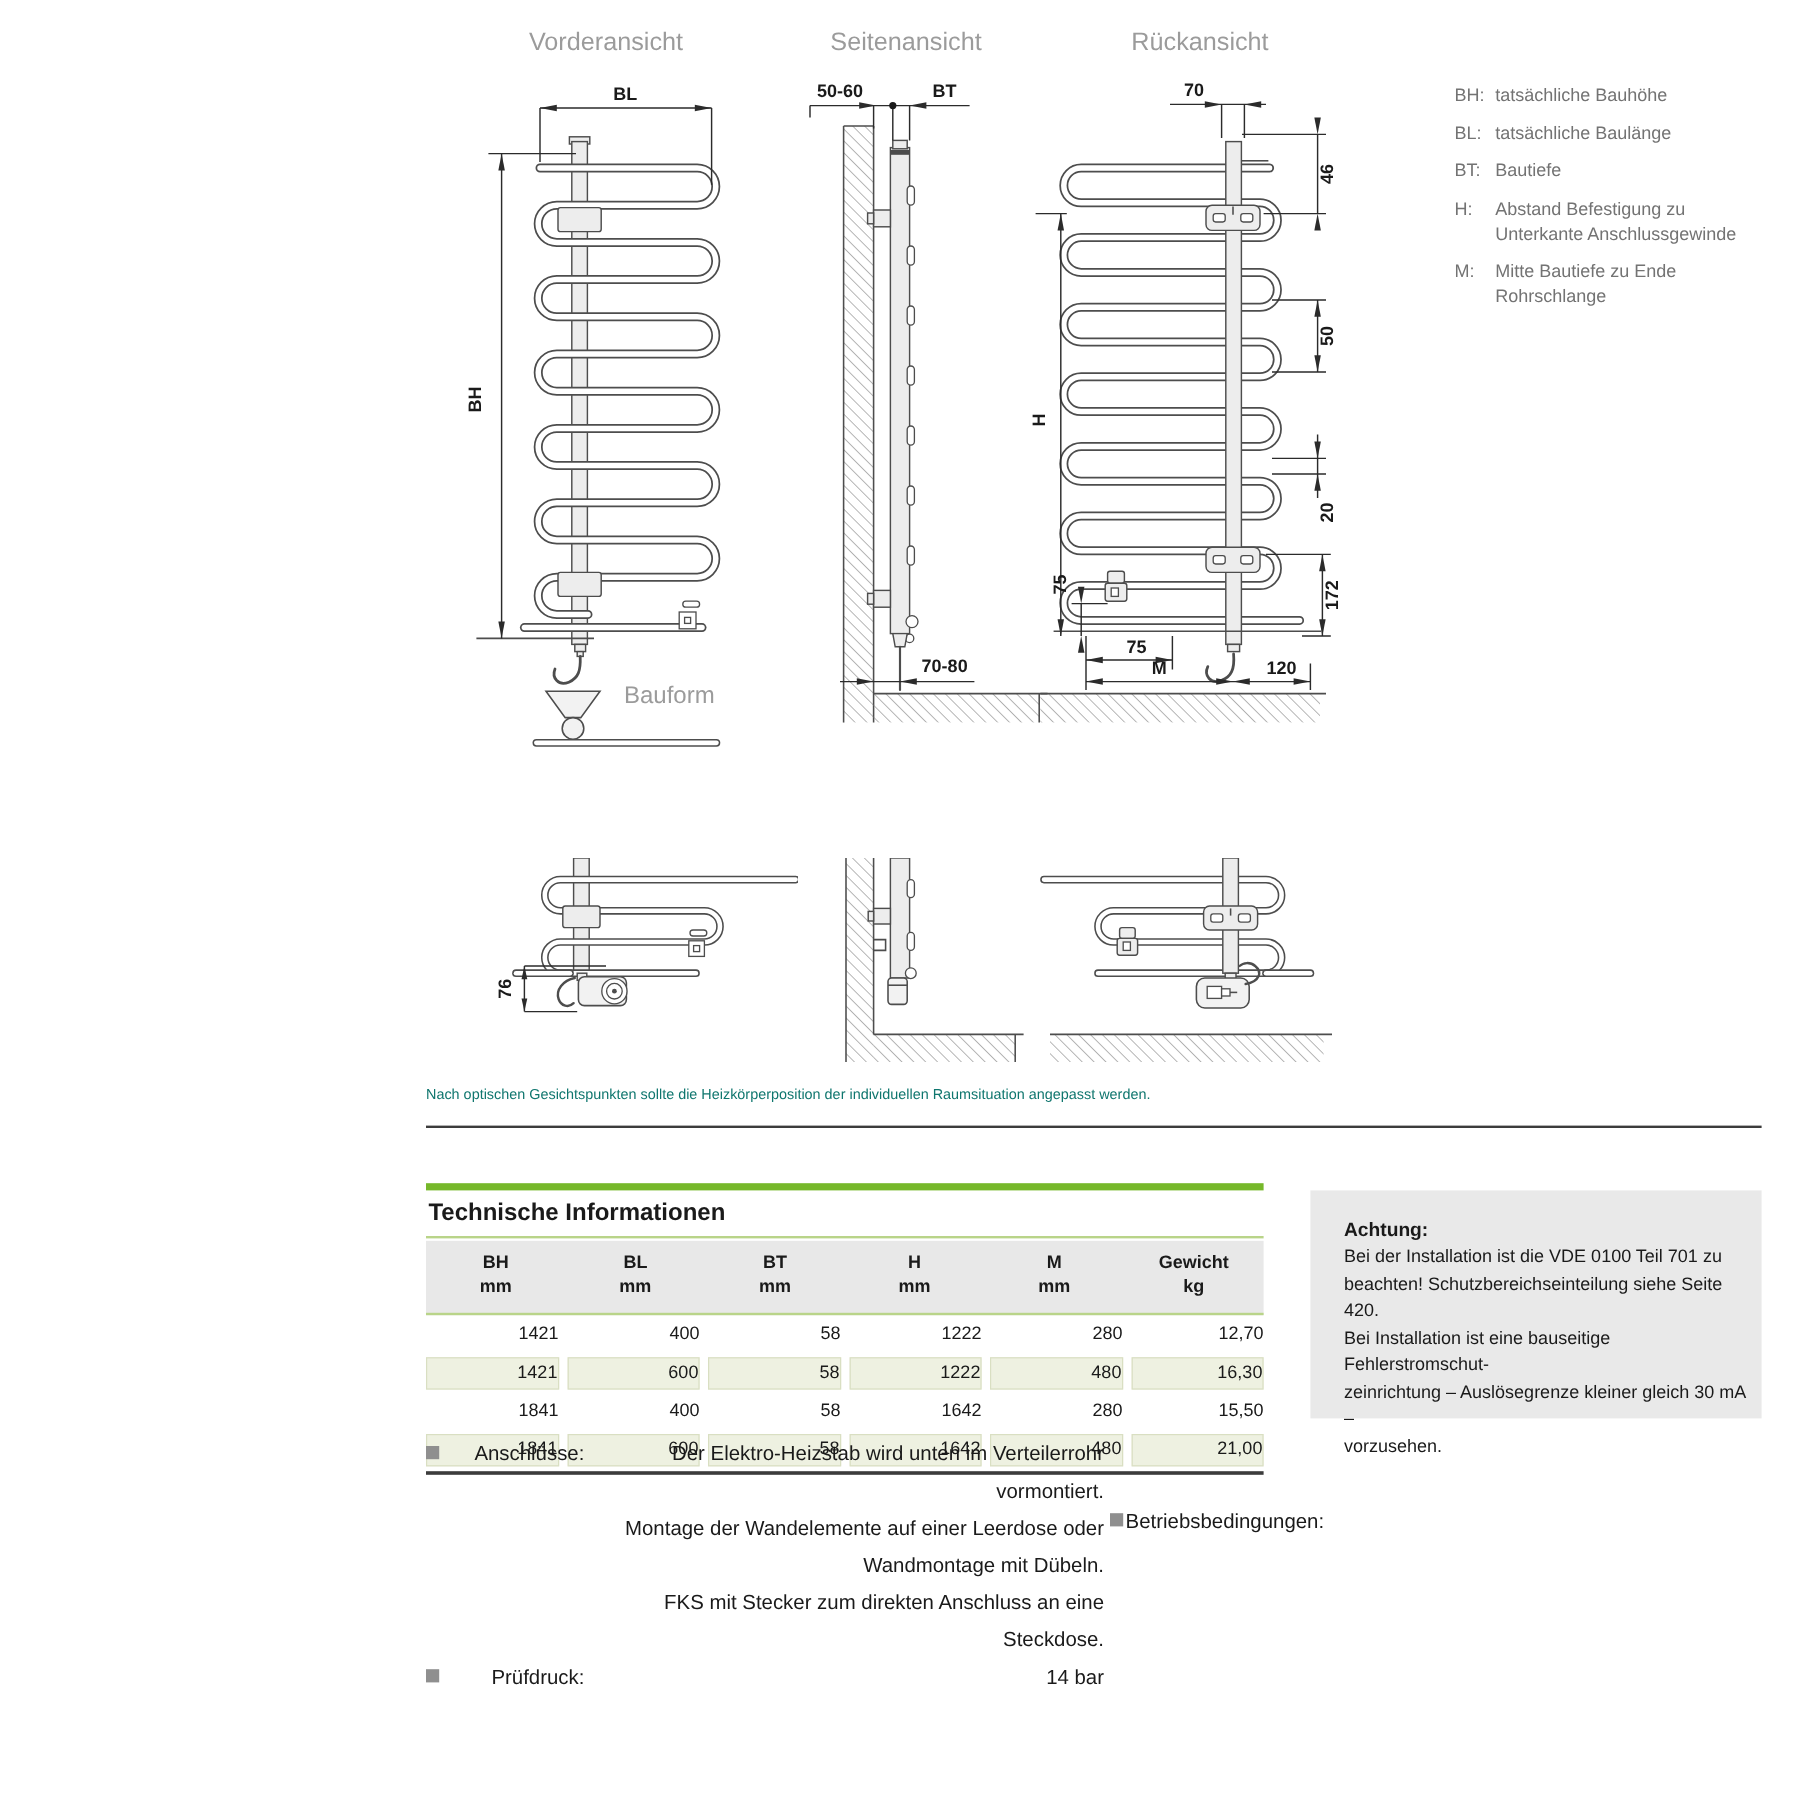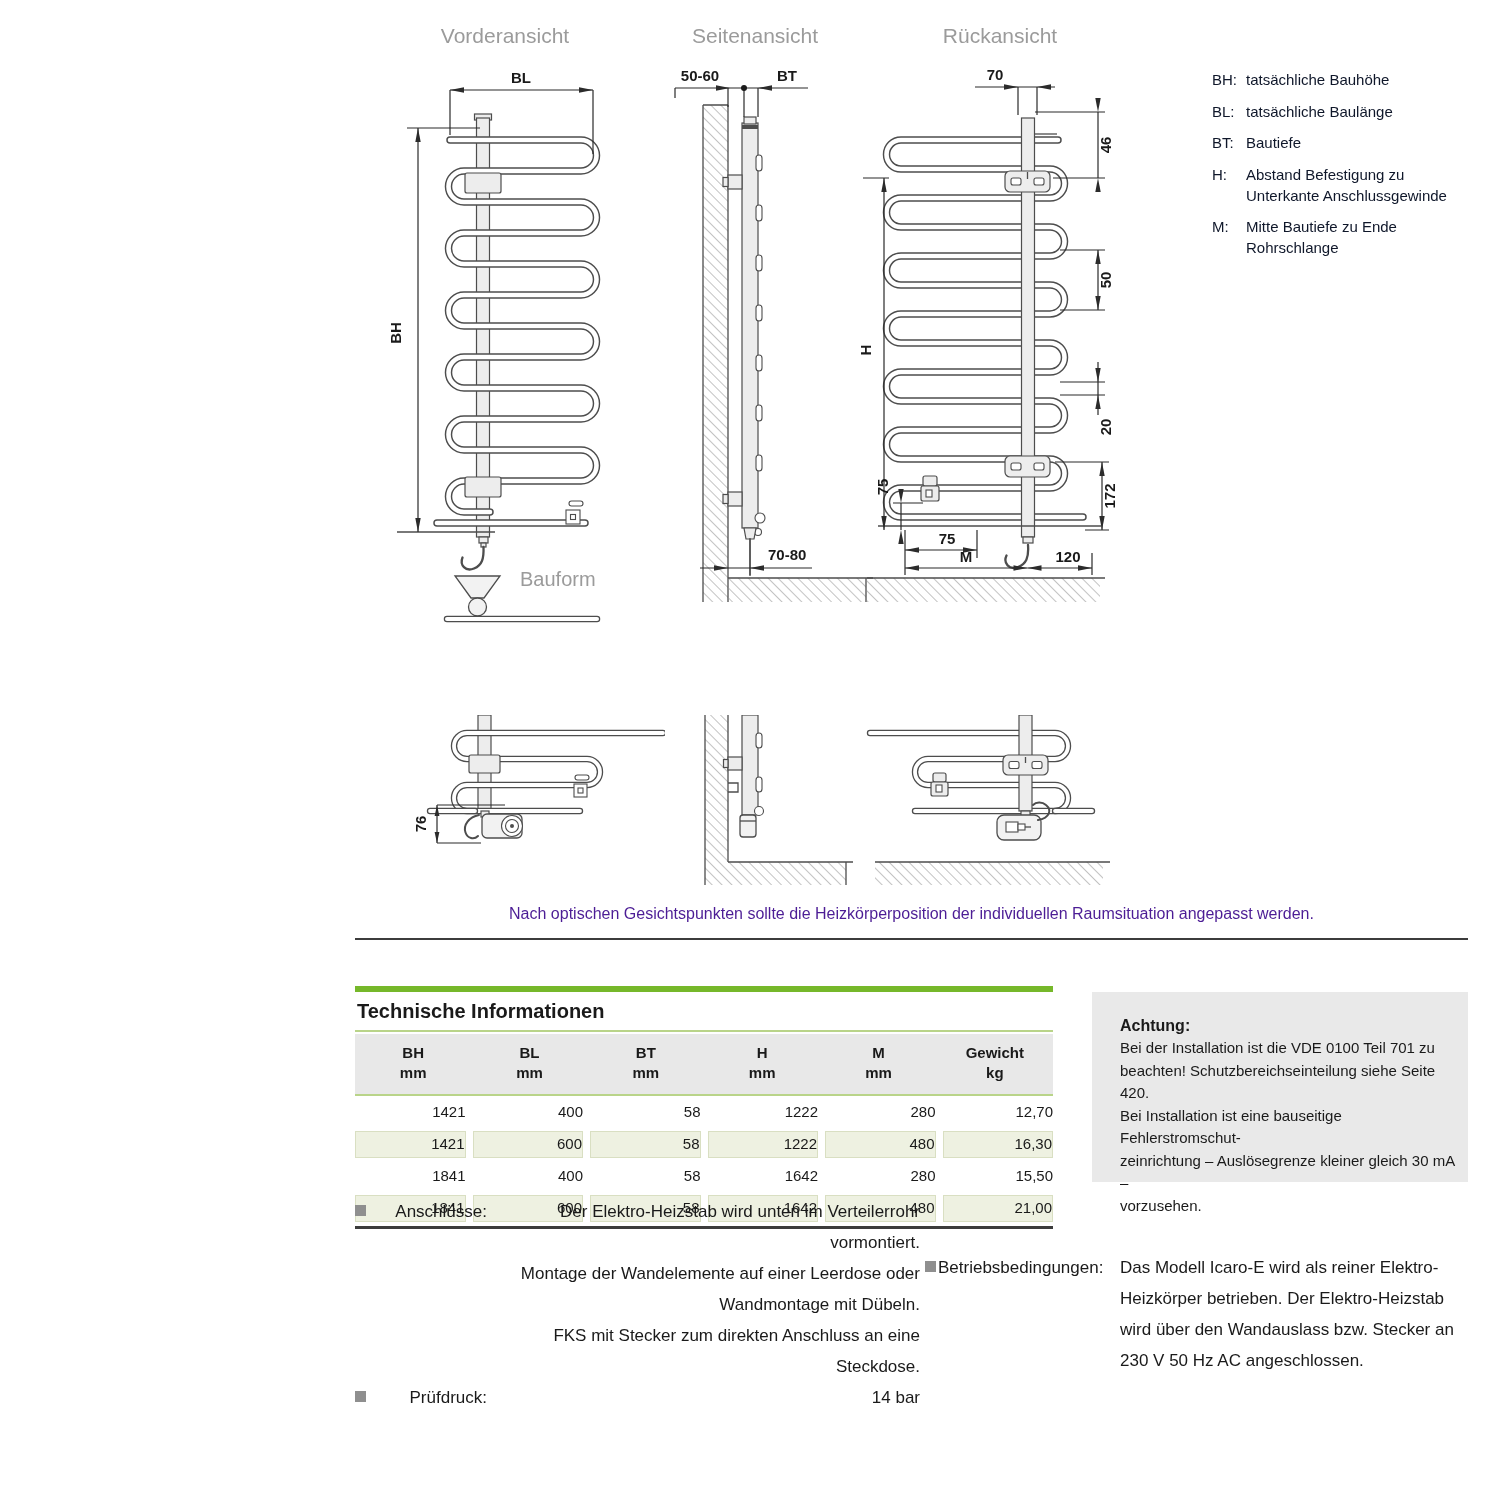--- a/index.html
+++ b/index.html
@@ -2,41 +2,41 @@
 <html><head>
 <meta charset="utf-8">
 <style>
   html,body{margin:0;padding:0;background:#fff;}
   .page{position:relative;width:1500px;height:1500px;background:#ffffff;overflow:hidden;
         font-family:"Liberation Sans",sans-serif;color:#1a1a1a;}
   .abs{position:absolute;}
   
   .view-title{font-size:21px;color:#9b9b9b;text-align:center;}
   
-  .legend{font-size:15px;color:#0f172a;line-height:1.38;}
+  .legend{font-size:15px;color:#737373;line-height:1.38;}
   .legend-row{display:grid;grid-template-columns:34px 204px;margin-bottom:11px;}
   
   svg text{font-family:"Liberation Sans",sans-serif;}
   .dim-line{stroke:#2b2b2b;stroke-width:1.2;fill:none;}
   .dim-arrow{fill:#2b2b2b;stroke:none;}
   .dim-text{font-size:15px;font-weight:700;fill:#1a1a1a;}
   .tubeO{fill:none;stroke:#4d4d4d;stroke-width:7.5;stroke-linecap:round;}
   .tubeI{fill:none;stroke:#ffffff;stroke-width:4.6;stroke-linecap:round;}
   .tubeOs{fill:none;stroke:#4d4d4d;stroke-width:6.4;stroke-linecap:round;}
   .tubeIs{fill:none;stroke:#ffffff;stroke-width:3.8;stroke-linecap:round;}
   .part{fill:#ededed;stroke:#4d4d4d;stroke-width:1.2;}
   .part2{fill:#f2f2f2;stroke:#4d4d4d;stroke-width:1.3;}
   .wht{fill:#ffffff;stroke:#4d4d4d;stroke-width:1.1;}
   .ln{stroke:#4d4d4d;stroke-width:1.3;fill:none;}
   .cable{stroke:#4d4d4d;stroke-width:2.3;fill:none;stroke-linecap:round;}
   .gray-label{font-size:20px;fill:#9b9b9b;font-weight:400;}
   
   .fks-band{background:#ececeb;border-top:2px solid #c9dc9e;border-bottom:2px solid #c9dc9e;
             font-size:17px;font-weight:700;display:flex;align-items:center;padding-left:14px;box-sizing:border-box;}
-  .note{font-size:16px;color:#4c1d95;text-align:center;}
+  .note{font-size:12px;color:#0f766e;}
   .rule-dark{background:#3c3c3c;}
   
   .tbl{width:698px;}
   .tbl-bar{height:6px;}
   .tbl-title{font-size:20px;font-weight:700;margin:8px 0 0 2px;height:25px;}
   .tbl-greenline{height:2px;margin-top:5px;}
   .tbl-head{height:60px;background:#e8e8e8;margin-top:2px;border-bottom:2px solid #b9d489;
             display:grid;grid-template-columns:repeat(6,1fr);}
   .tbl-head .hc{text-align:center;padding-top:9px;font-size:15px;font-weight:700;line-height:20px;}
   .tbl-row{height:31px;display:grid;grid-template-columns:repeat(6,1fr);column-gap:7px;margin-top:1px;}
@@ -418,19 +418,15 @@
 FKS mit Stecker zum direkten Anschluss an eine
 Steckdose.</span>
     <span class="bullet"></span>
     <span>Prüfdruck:</span>
     <span>14 bar</span>
   </div>
 
   <div class="abs specs specs-right" style="left:925px;top:1252px;width:565px;">
     <span class="bullet"></span>
     <span>Betriebsbedingungen:</span>
-    <span class="preline">Das Modell Icaro-E wird als reiner Elektro-
-Heizkörper betrieben. Der Elektro-Heizstab
-wird über den Wandauslass bzw. Stecker an
-230 V 50 Hz AC angeschlossen.</span>
   </div>
 
 </div>
 
 </body></html>

